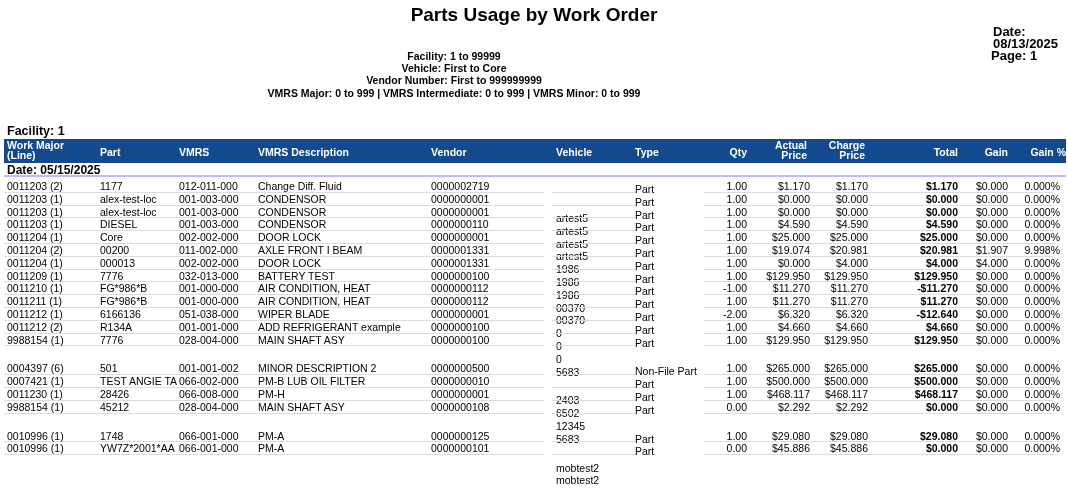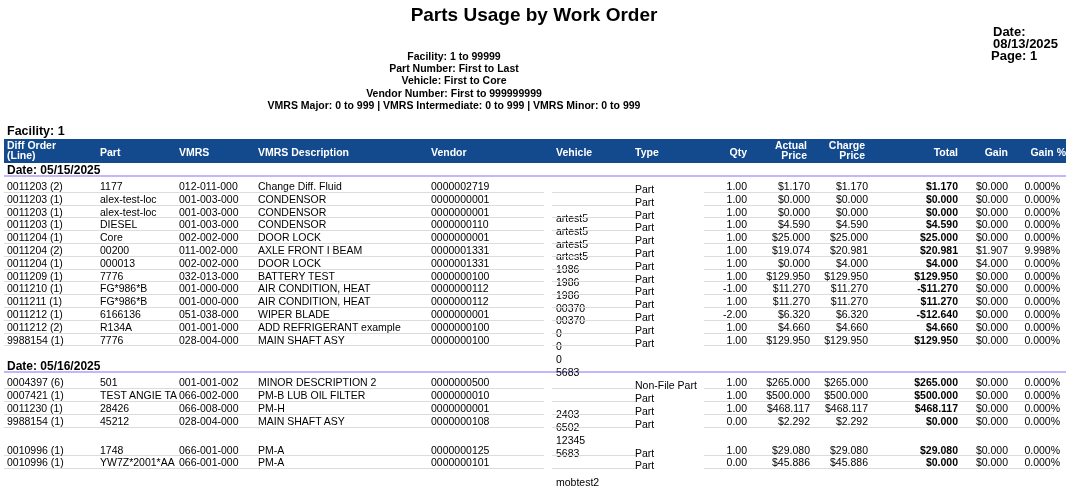--- a/index.html
+++ b/index.html
@@ -65,32 +65,31 @@
 
 <div class="report-title">Parts Usage by Work Order</div>
 
 <div class="meta-box">
   <div class="date">Date: 08/13/2025</div>
   <div>Page: 1</div>
 </div>
 
 <div class="filters">
   <div>Facility: 1 to 99999</div>
-  <div>Part Number: First to Last</div>
   <div>Vehicle: First to Core</div>
   <div>Vendor Number: First to 999999999</div>
   <div>VMRS Major: 0 to 999 | VMRS Intermediate: 0 to 999 | VMRS Minor: 0 to 999</div>
 </div>
 
 <div class="facility">Facility: 1</div>
 
 <div class="grid">
   <div class="hdr" style="background: rgb(19, 74, 142);">
     <span class="c-wo">
-      <div>Diff Order</div>
+      <div>Work Major</div>
       <div>(Line)</div>
     </span>
     <span class="single" style="left:96px">Part</span>
     <span class="single" style="left:175px">VMRS</span>
     <span class="single" style="left:254px">VMRS Description</span>
     <span class="single" style="left:427px">Vendor</span>
     <span class="single" style="left:552px">Vehicle</span>
     <span class="single" style="left:631px">Type</span>
     <span class="single" style="left:700px;width:43px;text-align:right">Qty</span>
     <span class="two" style="left:745px;width:58px">
@@ -337,21 +336,20 @@
         <span class="c-veh">5683</span>
         <span class="c-type">Part</span>
         <span class="c-qty">1.00</span>
         <span class="c-act">$129.950</span>
         <span class="c-chg">$129.950</span>
         <span class="c-tot b">$129.950</span>
         <span class="c-gain">$0.000</span>
         <span class="c-gp">0.000%</span>
       </div>
       <div class="spacer"></div>
-      <div class="date-hdr">Date: 05/16/2025</div>
       <div class="spacer small"></div>
       <div class="row">
         <div class="bl" style="left: 0px; width: 540px;"></div>
         <div class="bl" style="left: 548px; width: 84px;"></div>
         <div class="bl" style="left: 700px; width: 350px;"></div>
         <span class="c-wo">0004397 (6)</span>
         <span class="c-part">501</span>
         <span class="c-vmrs">001-001-002</span>
         <span class="c-desc">MINOR DESCRIPTION 2</span>
         <span class="c-vend">0000000500</span>

